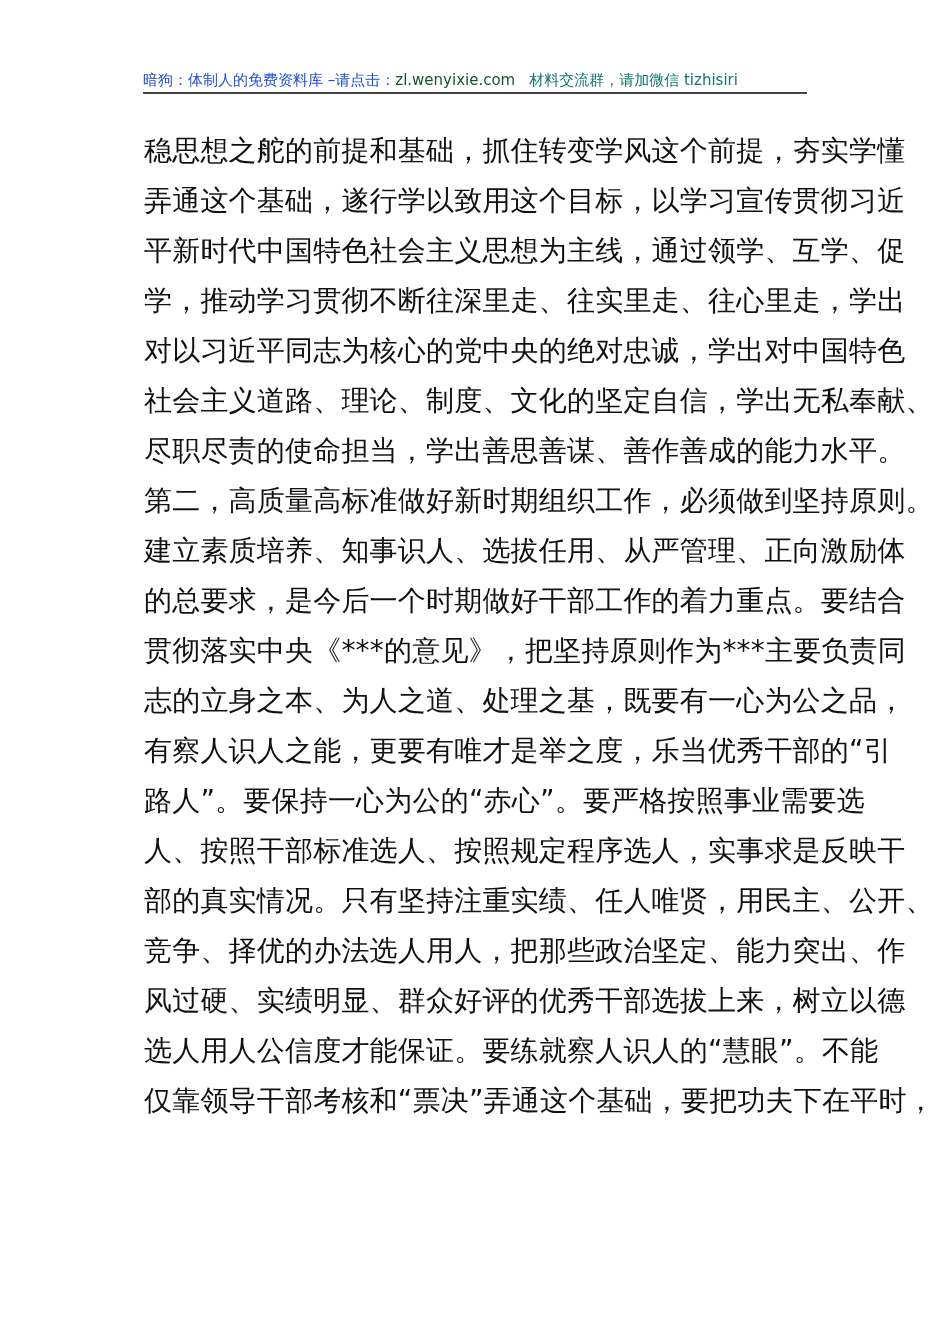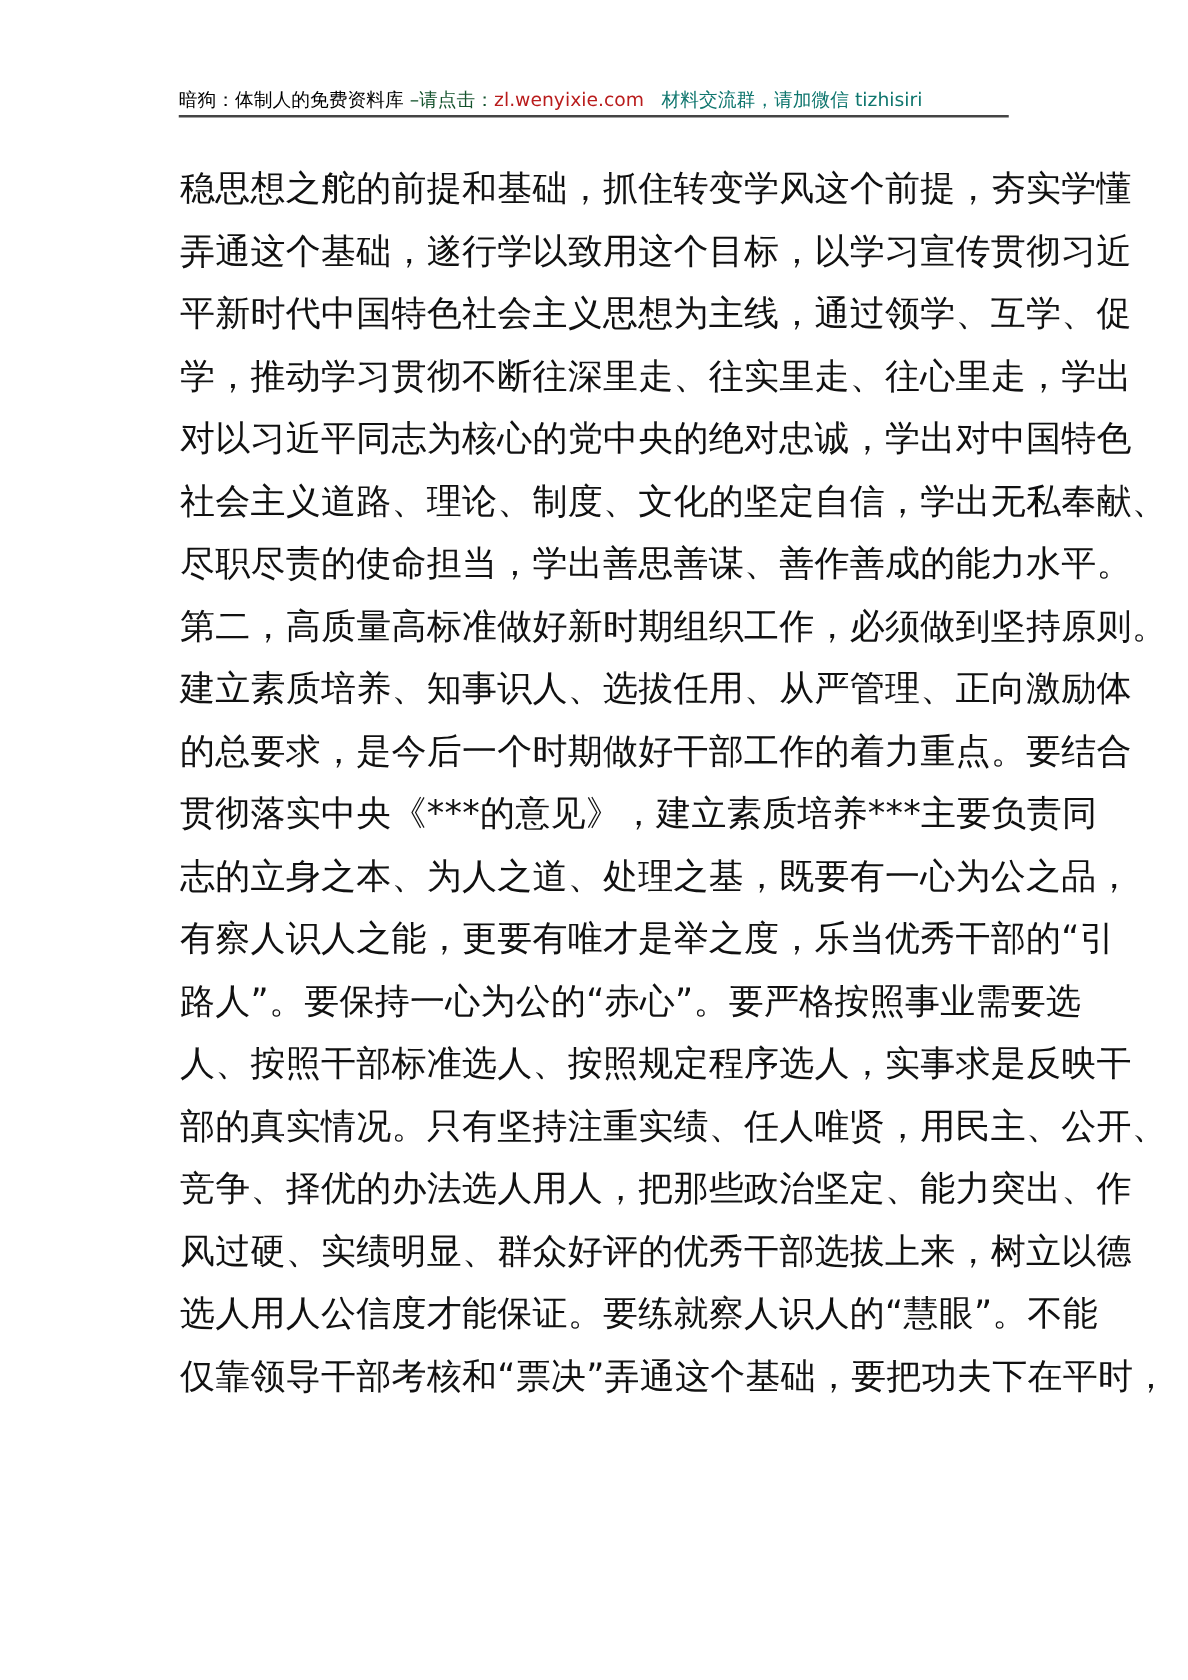--- a/index.html
+++ b/index.html
@@ -18,23 +18,23 @@
     .header {
       position: absolute;
       left: 143px;
       top: 68px;
       width: 664px;
       height: 24px;
       font-size: 15px;
       line-height: 24px;
       white-space: nowrap;
     }
-    .header .brand { color: #000000; }
-    .header .prompt { color: #14532d; }
-    .header .link { color: #b91c1c; text-decoration: none; }
+    .header .brand { color: #1d4ed8; }
+    .header .prompt { color: #1d4ed8; }
+    .header .link { color: #14532d; text-decoration: none; }
     .header .wechat { color: #0f766e; margin-left: 14px; }
     .header-rule {
       position: absolute;
       left: 143px;
       top: 92px;
       width: 664px;
       height: 2px;
       background: #444444;
     }
     .body-text {
@@ -63,21 +63,21 @@
   <div class="line">稳思想之舵的前提和基础，抓住转变学风这个前提，夯实学懂</div>
   <div class="line">弄通这个基础，遂行学以致用这个目标，以学习宣传贯彻习近</div>
   <div class="line">平新时代中国特色社会主义思想为主线，通过领学、互学、促</div>
   <div class="line">学，推动学习贯彻不断往深里走、往实里走、往心里走，学出</div>
   <div class="line">对以习近平同志为核心的党中央的绝对忠诚，学出对中国特色</div>
   <div class="line">社会主义道路、理论、制度、文化的坚定自信，学出无私奉献、</div>
   <div class="line">尽职尽责的使命担当，学出善思善谋、善作善成的能力水平。</div>
   <div class="line">第二，高质量高标准做好新时期组织工作，必须做到坚持原则。</div>
   <div class="line">建立素质培养、知事识人、选拔任用、从严管理、正向激励体</div>
   <div class="line">的总要求，是今后一个时期做好干部工作的着力重点。要结合</div>
-  <div class="line">贯彻落实中央《***的意见》，建立素质培养***主要负责同</div>
+  <div class="line">贯彻落实中央《***的意见》，把坚持原则作为***主要负责同</div>
   <div class="line">志的立身之本、为人之道、处理之基，既要有一心为公之品，</div>
   <div class="line">有察人识人之能，更要有唯才是举之度，乐当优秀干部的“引</div>
   <div class="line">路人”。要保持一心为公的“赤心”。要严格按照事业需要选</div>
   <div class="line">人、按照干部标准选人、按照规定程序选人，实事求是反映干</div>
   <div class="line">部的真实情况。只有坚持注重实绩、任人唯贤，用民主、公开、</div>
   <div class="line">竞争、择优的办法选人用人，把那些政治坚定、能力突出、作</div>
   <div class="line">风过硬、实绩明显、群众好评的优秀干部选拔上来，树立以德</div>
   <div class="line">选人用人公信度才能保证。要练就察人识人的“慧眼”。不能</div>
   <div class="line">仅靠领导干部考核和“票决”弄通这个基础，要把功夫下在平时，</div>
 </div>

